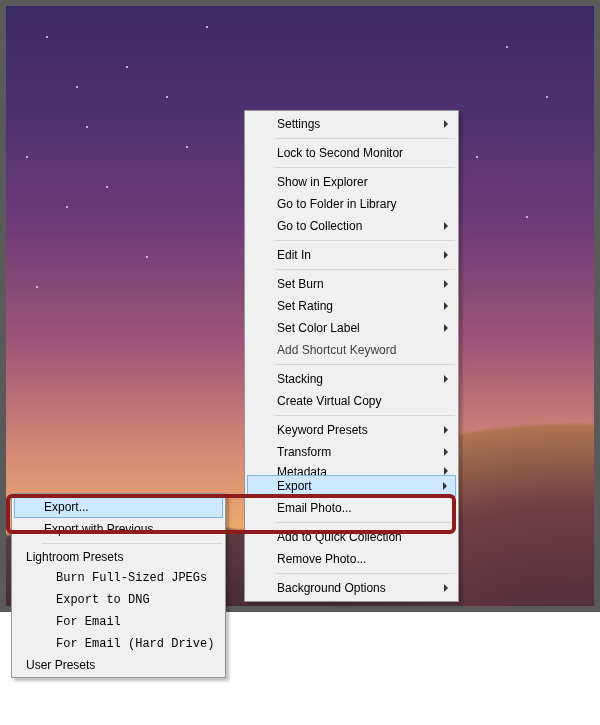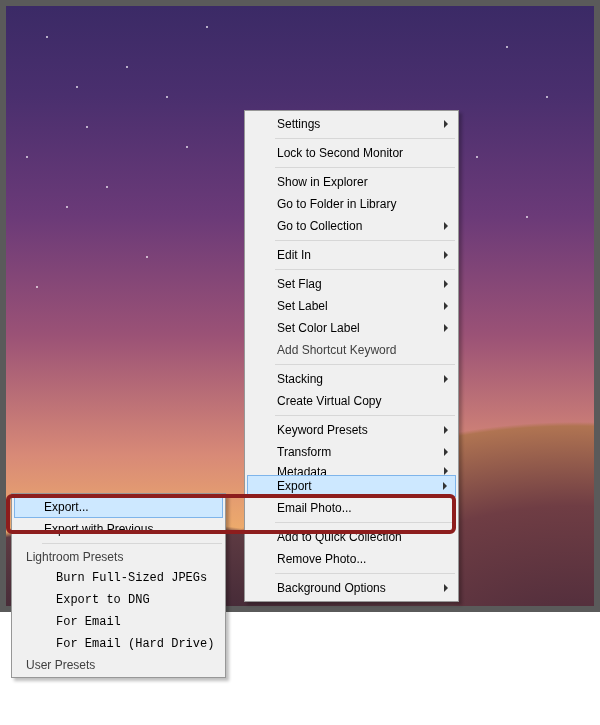--- a/index.html
+++ b/index.html
@@ -16,21 +16,21 @@
            background: radial-gradient(ellipse 900px 560px at 30% 100%, #2e1d2e 0%, #3a2332 30%, #5d3a42 50%, transparent 51%); }
 
   .menu { position: absolute; background: #f0f0f0; border: 1px solid #979797; box-shadow: 3px 3px 3px rgba(0,0,0,0.25);
           padding: 2px; min-width: 215px; }
   .mrow { display: flex; align-items: center; height: 22px; padding: 0 20px 0 30px; position: relative; cursor: default; white-space: nowrap; }
   .mrow.hover { background: #cde8ff; border: 1px solid #7eb4ea; padding: 0 19px 1px 29px; height: 22px; }
   .mrow.disabled { color: #404040; }
   .mrow .arrow { position: absolute; right: 8px; top: 50%; transform: translateY(-50%); width: 0; height: 0;
                  border-top: 4px solid transparent; border-bottom: 4px solid transparent; border-left: 4px solid #333; }
   .sep { height: 1px; background: #d7d7d7; margin: 3px 1px 3px 28px; }
-  .heading { color: #404040; padding: 3px 0 3px 12px; height: 20px; display: flex; align-items: flex-start; }
+  .heading { color: #000000; padding: 3px 0 3px 12px; height: 20px; display: flex; align-items: flex-start; }
   .indent .mrow { padding-left: 42px; font-family: Liberation Mono, monospace; }
   .submenu { left: 11px; top: 493px; width: 215px; }
   .mainmenu { left: 244px; top: 110px; width: 210px; }
 
   .highlight-box { position: absolute; border: 4px solid #8d1d1d; border-radius: 6px; left: 6px; top: 494px; width: 450px; height: 40px; pointer-events: none; }
 </style>
 </head>
 <body>
 
 <div class="frame">
@@ -78,25 +78,25 @@
         <span>Go to Collection</span>
         <span class="arrow"></span>
       </div>
     <div class="sep"></div>
     <div class="mrow">
         <span>Edit In</span>
         <span class="arrow"></span>
       </div>
     <div class="sep"></div>
     <div class="mrow">
-        <span>Set Flag</span>
+        <span>Set Burn</span>
         <span class="arrow"></span>
       </div>
     <div class="mrow">
-        <span>Set Label</span>
+        <span>Set Rating</span>
         <span class="arrow"></span>
       </div>
     <div class="mrow">
         <span>Set Color Label</span>
         <span class="arrow"></span>
       </div>
     <div class="mrow disabled">
         <span>Add Shortcut Keyword</span>
       </div>
     <div class="sep"></div>

